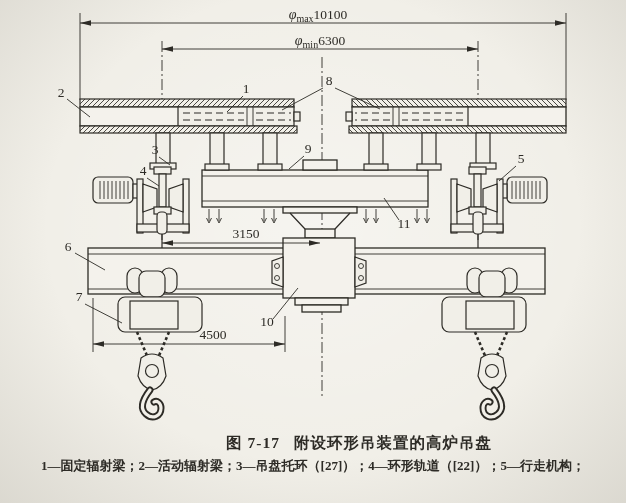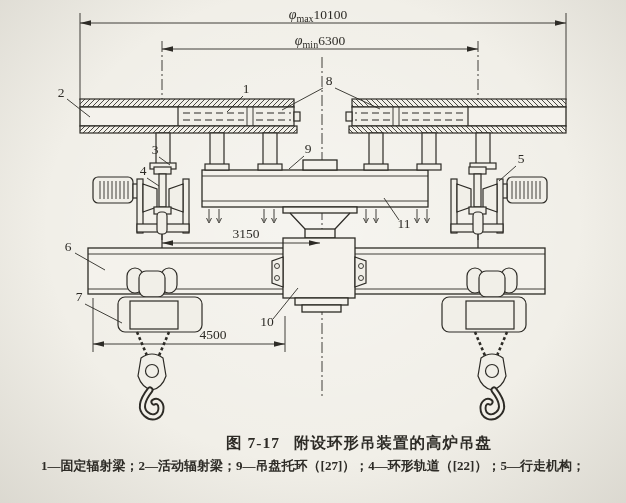--- a/index.html
+++ b/index.html
@@ -390,16 +390,16 @@
     <text class="lbl" x="267" y="326" text-anchor="middle">10</text>
     <text class="lbl" x="404" y="228" text-anchor="middle">11</text>
   </g>
 </svg>
 
 <div class="caption">
   <span class="cap-num">图 7-17</span><span>附设环形吊装置的高炉吊盘</span>
 </div>
 
 <div class="legend">
-  <div>1—固定辐射梁；2—活动辐射梁；9—吊盘托环（[27]）；4—环形轨道（[22]）；5—行走机构；</div>
+  <div>1—固定辐射梁；2—活动辐射梁；3—吊盘托环（[27]）；4—环形轨道（[22]）；5—行走机构；</div>
 </div>
 
 </div>
 
 </body></html>

